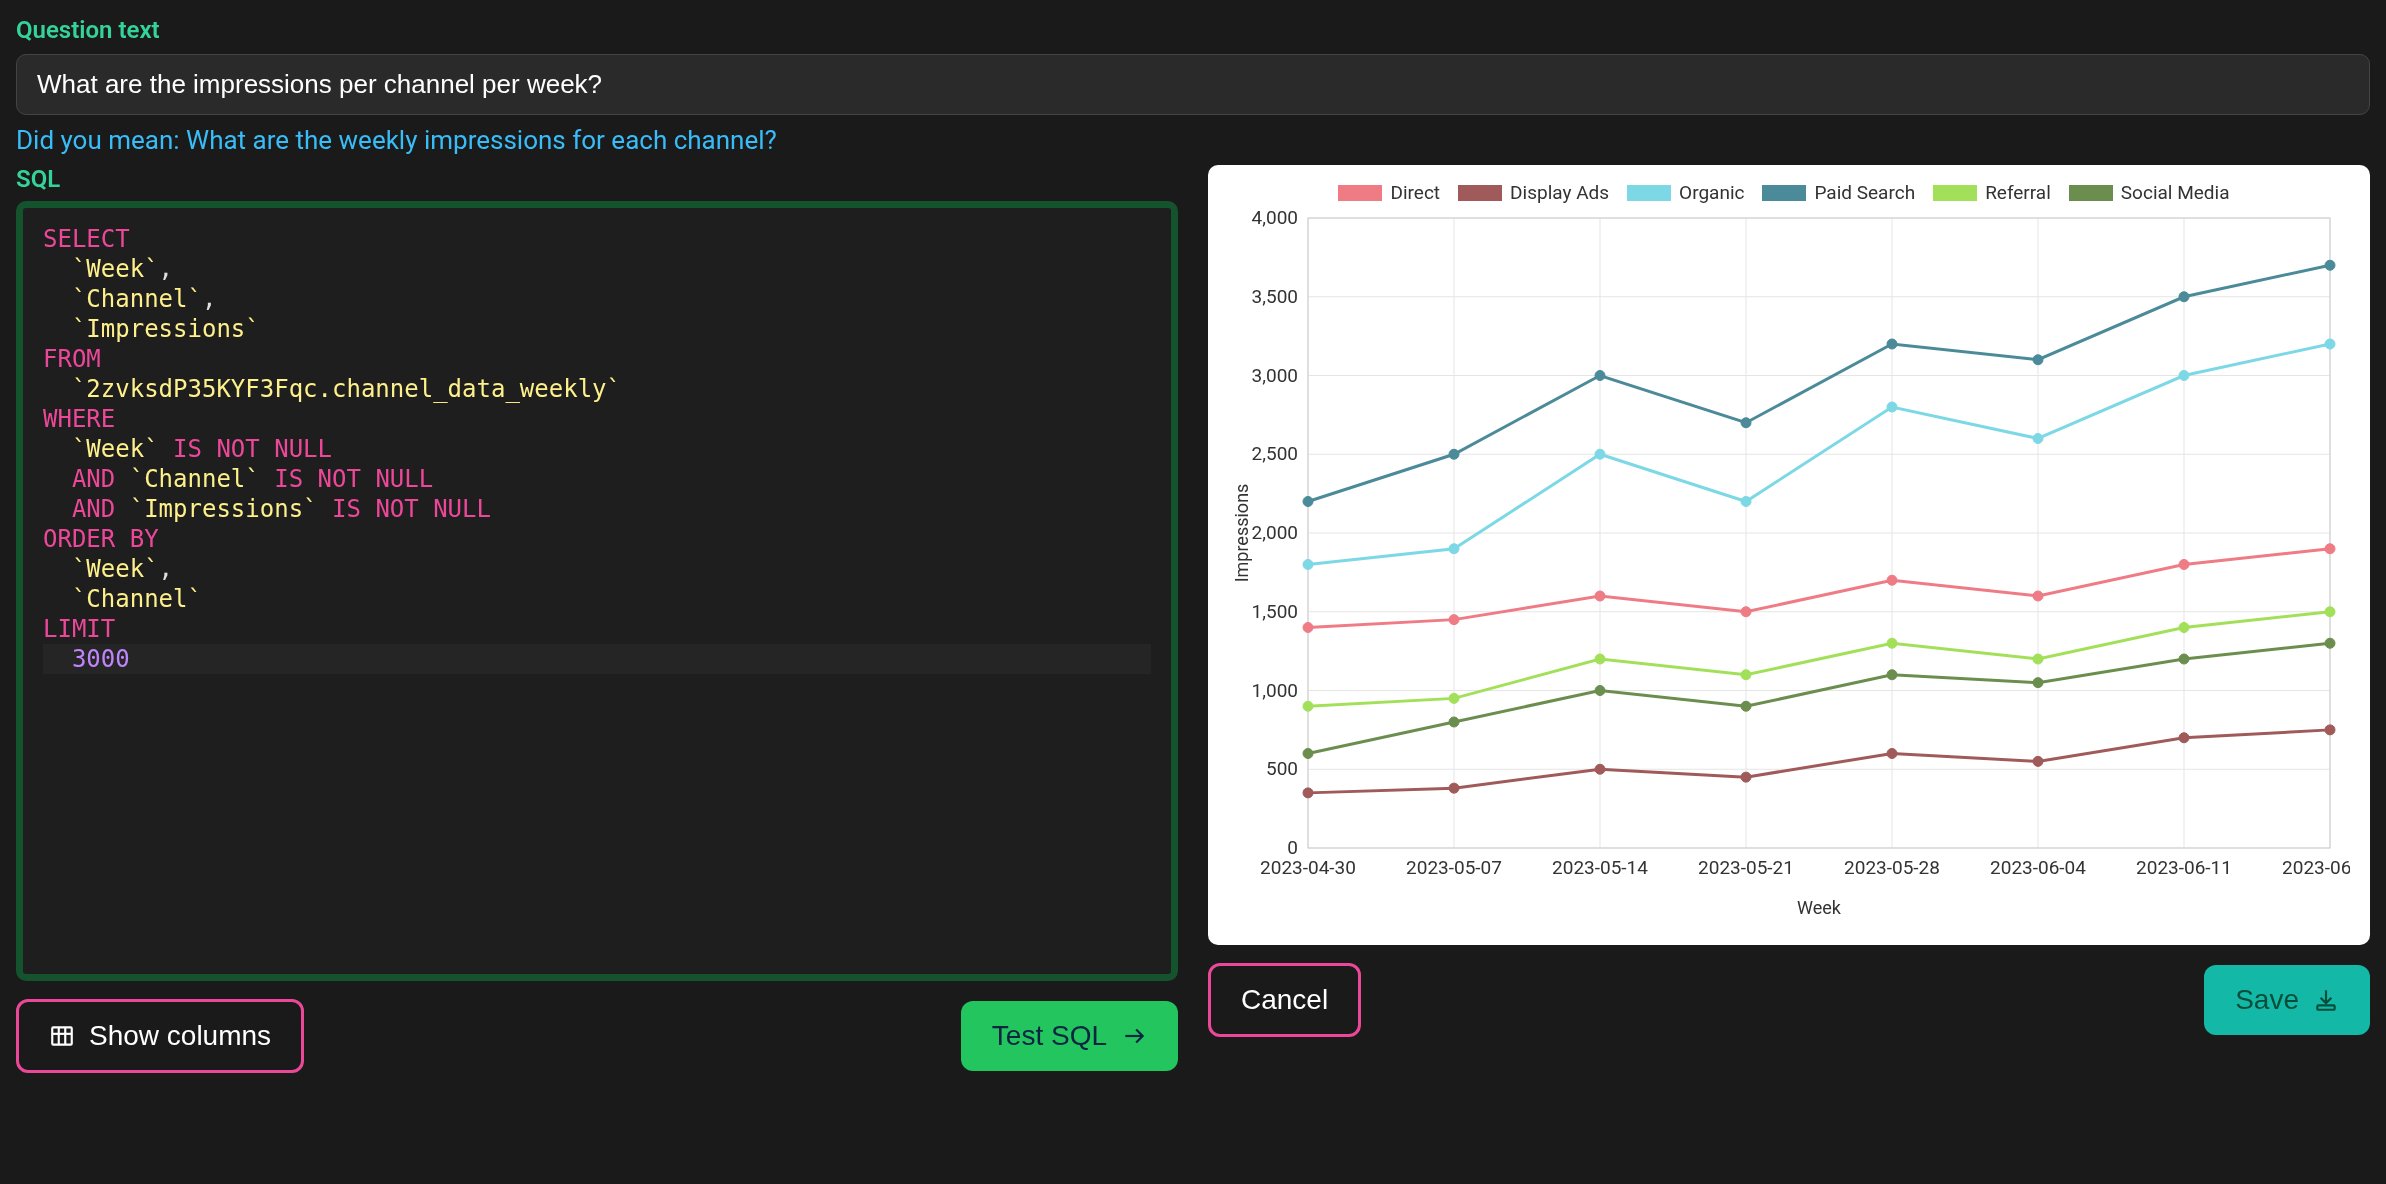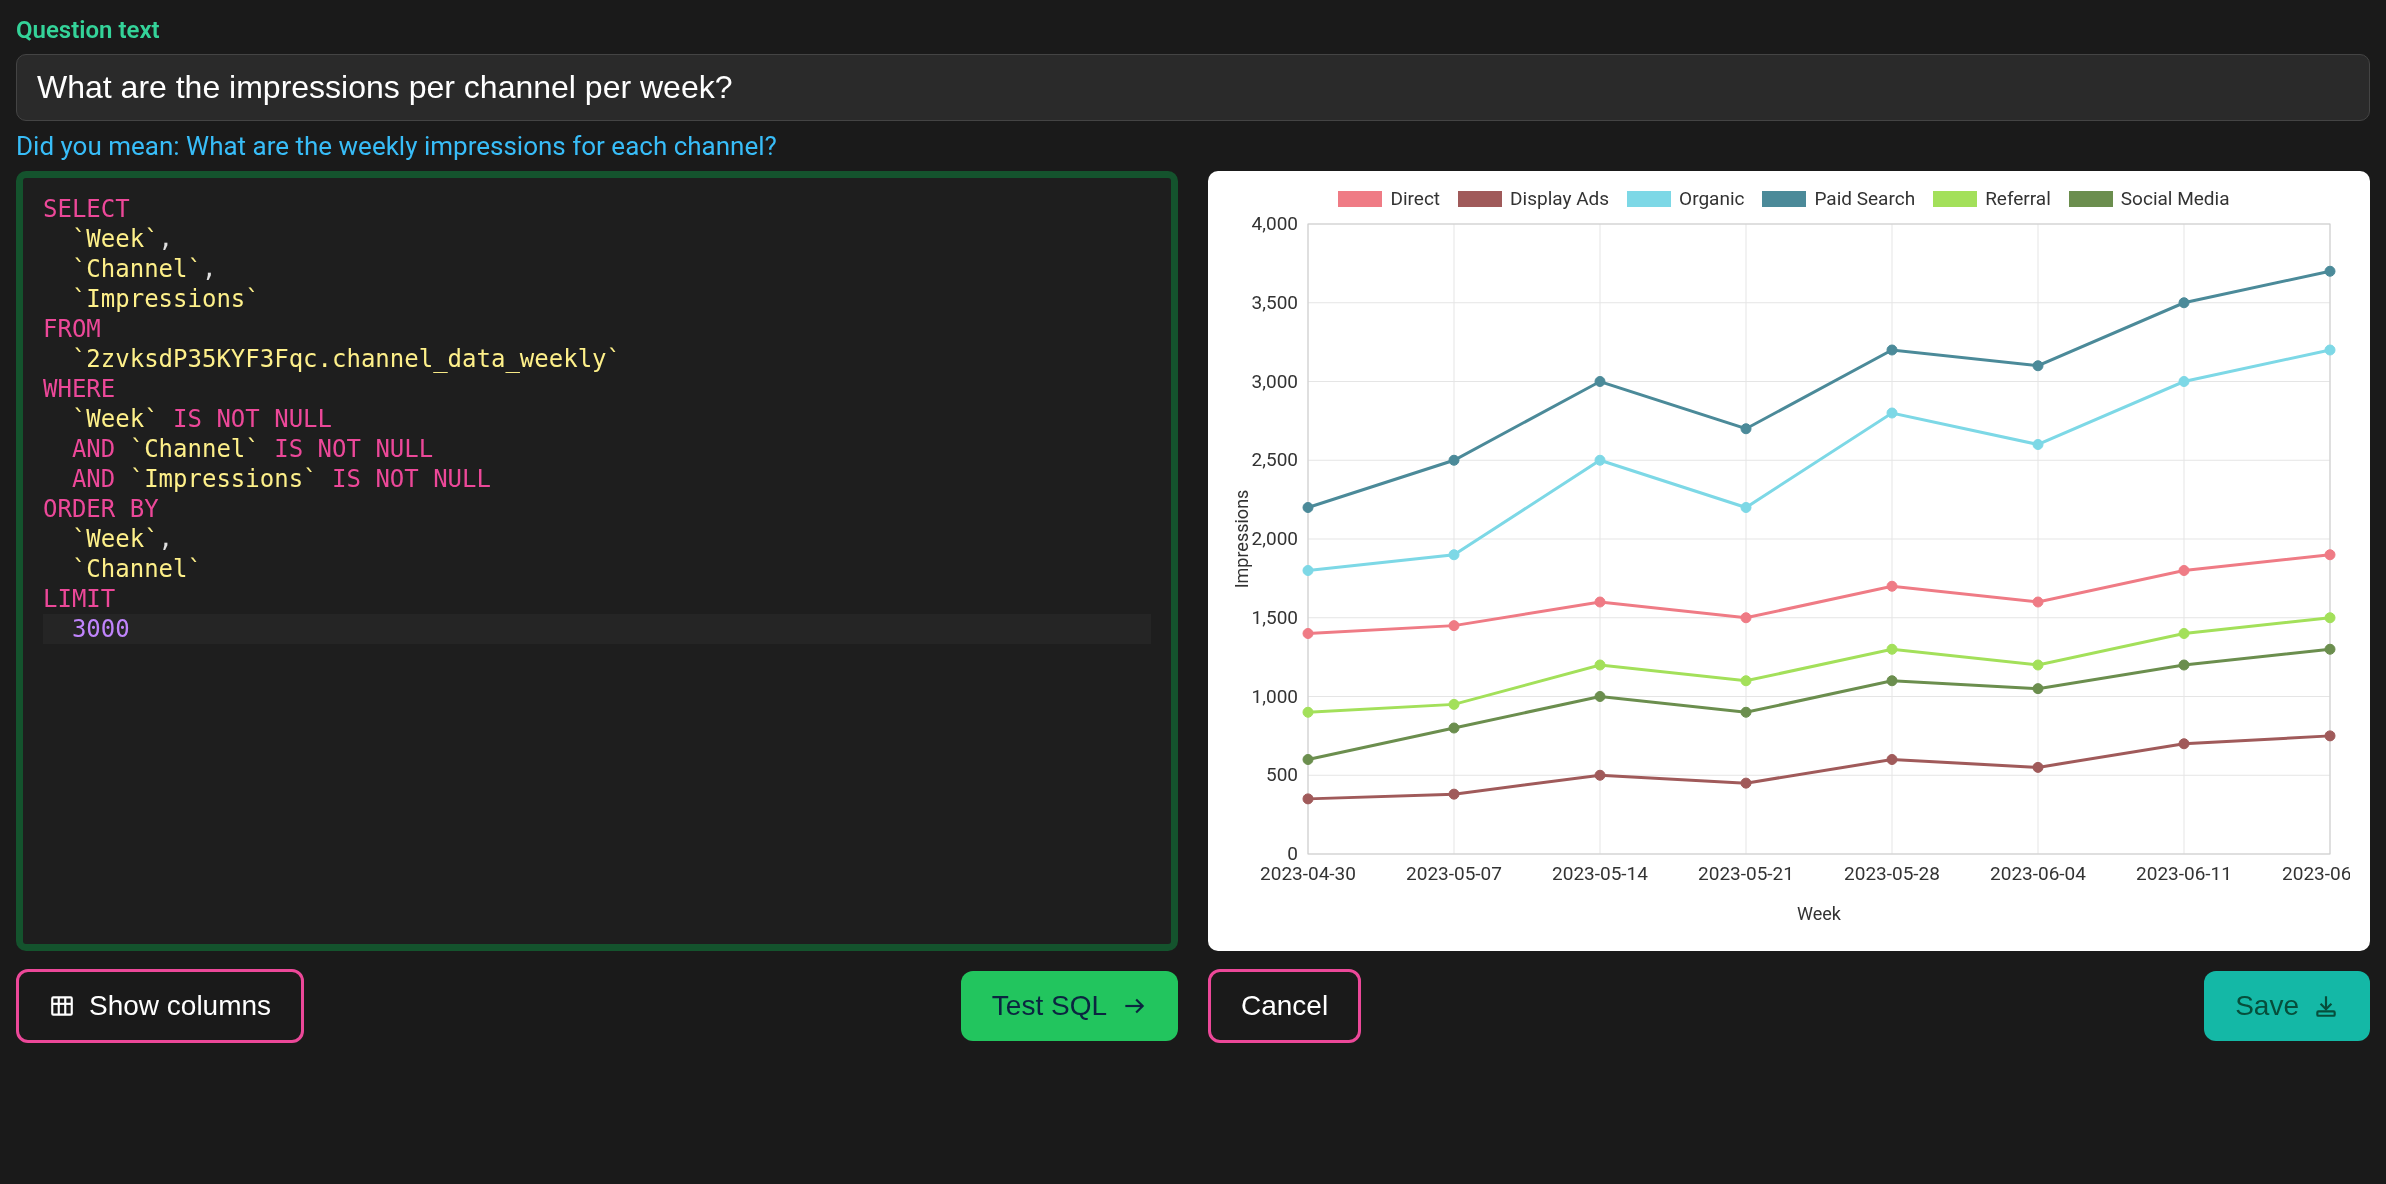--- a/index.html
+++ b/index.html
@@ -14,21 +14,21 @@
   }
   .wrapper { display: flex; flex-direction: column; gap: 10px; }
   .label-green { color: #34d399; font-weight: 600; font-size: 24px; }
   .question-input {
     width: 100%;
     background: #2a2a2a;
     border: 1px solid #444;
     border-radius: 10px;
     padding: 14px 20px;
     color: #fff;
-    font-size: 32px;
+    font-size: 26px;
   }
   .did-you-mean { font-size: 26px; color: #38bdf8; }
   .did-you-mean .prompt { color: #38bdf8; }
   .did-you-mean .suggestion { color: #38bdf8; cursor: pointer; }
   .panels { display: flex; gap: 30px; align-items: stretch; }
   .left-col, .right-col { flex: 1; display: flex; flex-direction: column; gap: 8px; }
   .sql-box {
     border: 7px solid #14532d;
     border-radius: 10px;
     background: #1e1e1e;
@@ -86,20 +86,21 @@
   <div class="label-green">Question text</div>
 
   <input class="question-input" type="text" value="What are the impressions per channel per week?" style="">
 
   <div class="did-you-mean">
     <span class="prompt">Did you mean: </span><span class="suggestion">What are the weekly impressions for each channel?</span>
   </div>
 
   <div class="panels">
     <div class="left-col">
+      <div class="label-green">SQL</div>
       <div class="sql-box" id="sql-box"><span class="kw">SELECT</span>
   <span class="id">`Week`</span>,
   <span class="id">`Channel`</span>,
   <span class="id">`Impressions`</span>
 <span class="kw">FROM</span>
   <span class="id">`2zvksdP35KYF3Fqc.channel_data_weekly`</span>
 <span class="kw">WHERE</span>
   <span class="id">`Week`</span> <span class="kw">IS</span> <span class="op">NOT NULL</span>
   <span class="kw">AND</span> <span class="id">`Channel`</span> <span class="kw">IS</span> <span class="op">NOT NULL</span>
   <span class="kw">AND</span> <span class="id">`Impressions`</span> <span class="kw">IS</span> <span class="op">NOT NULL</span>

